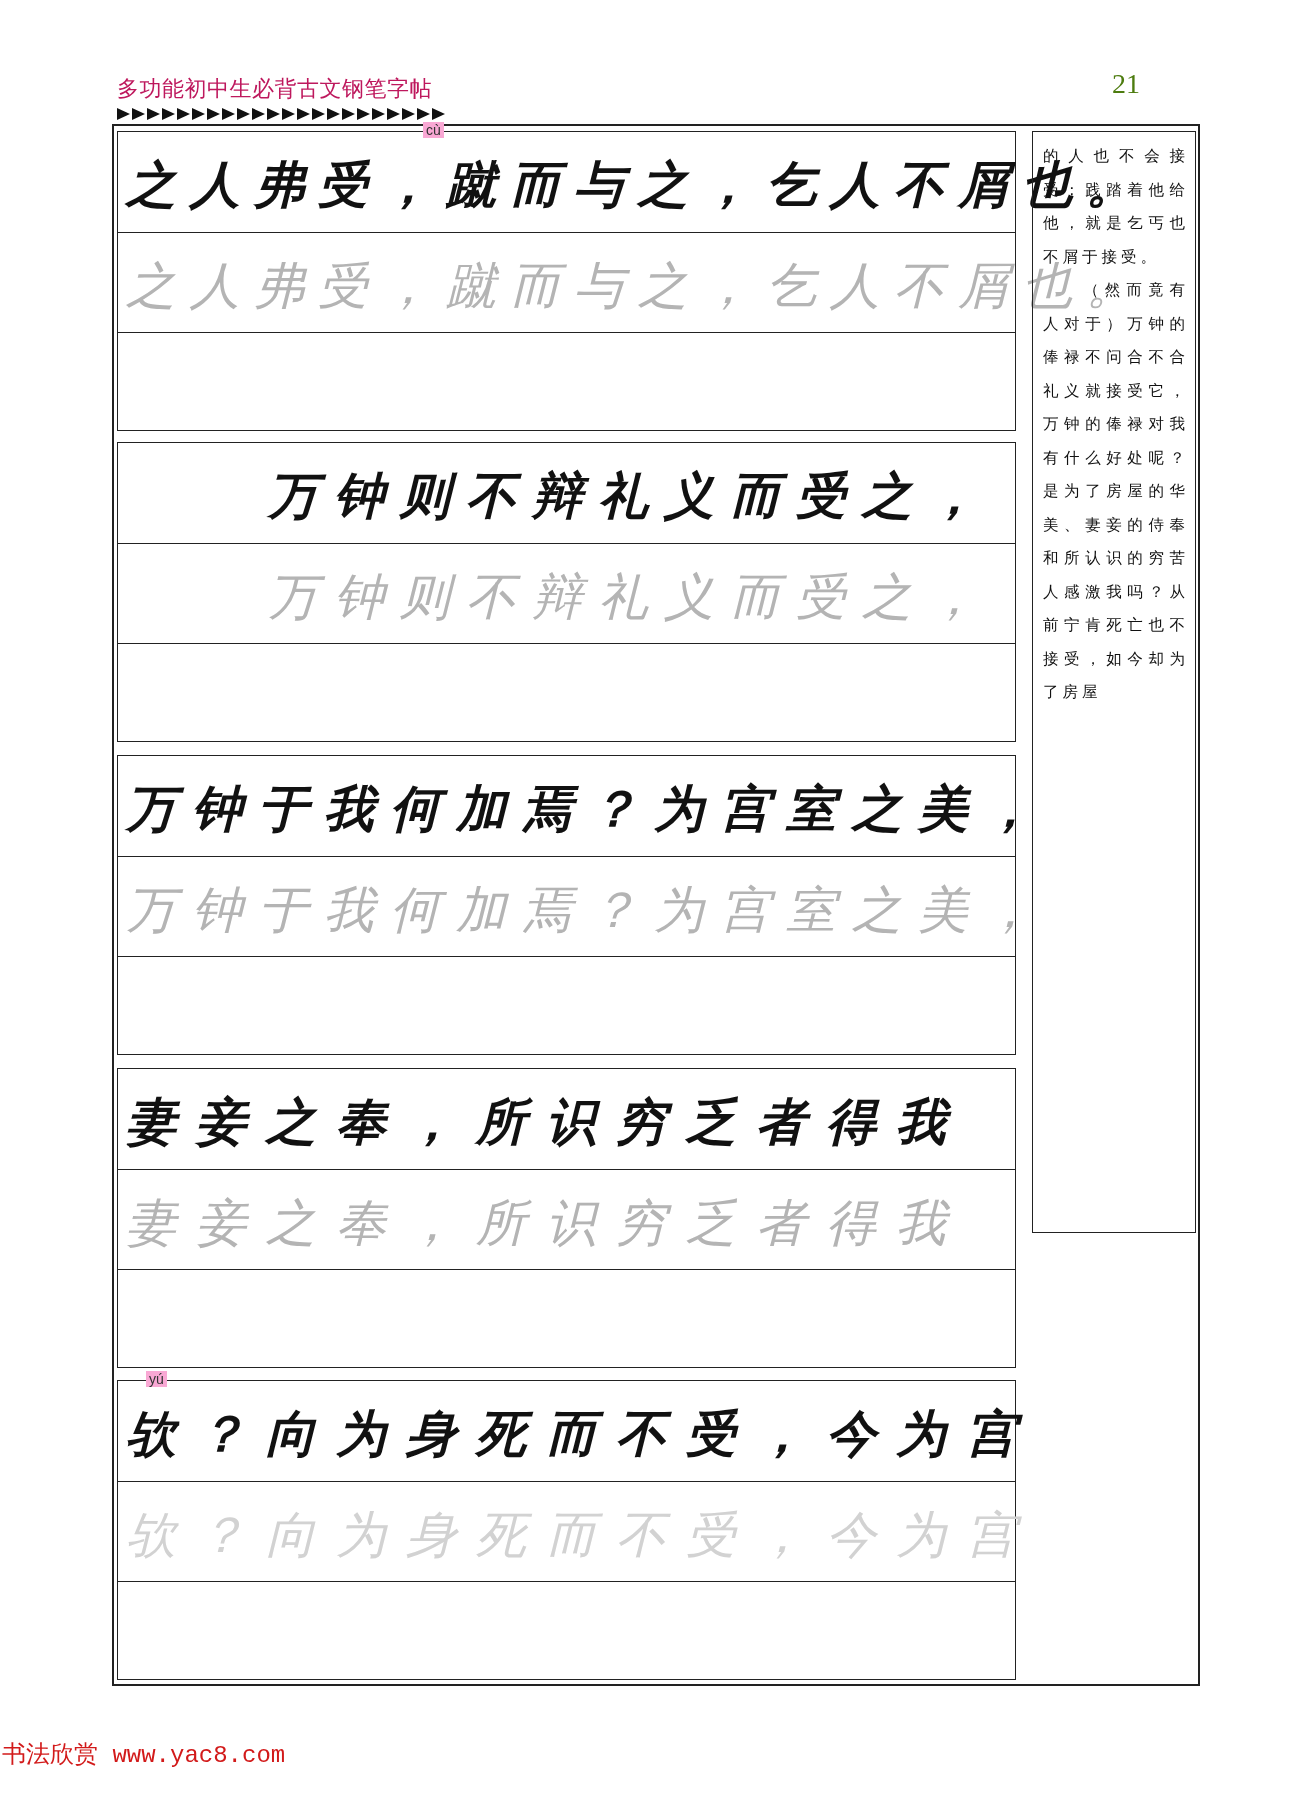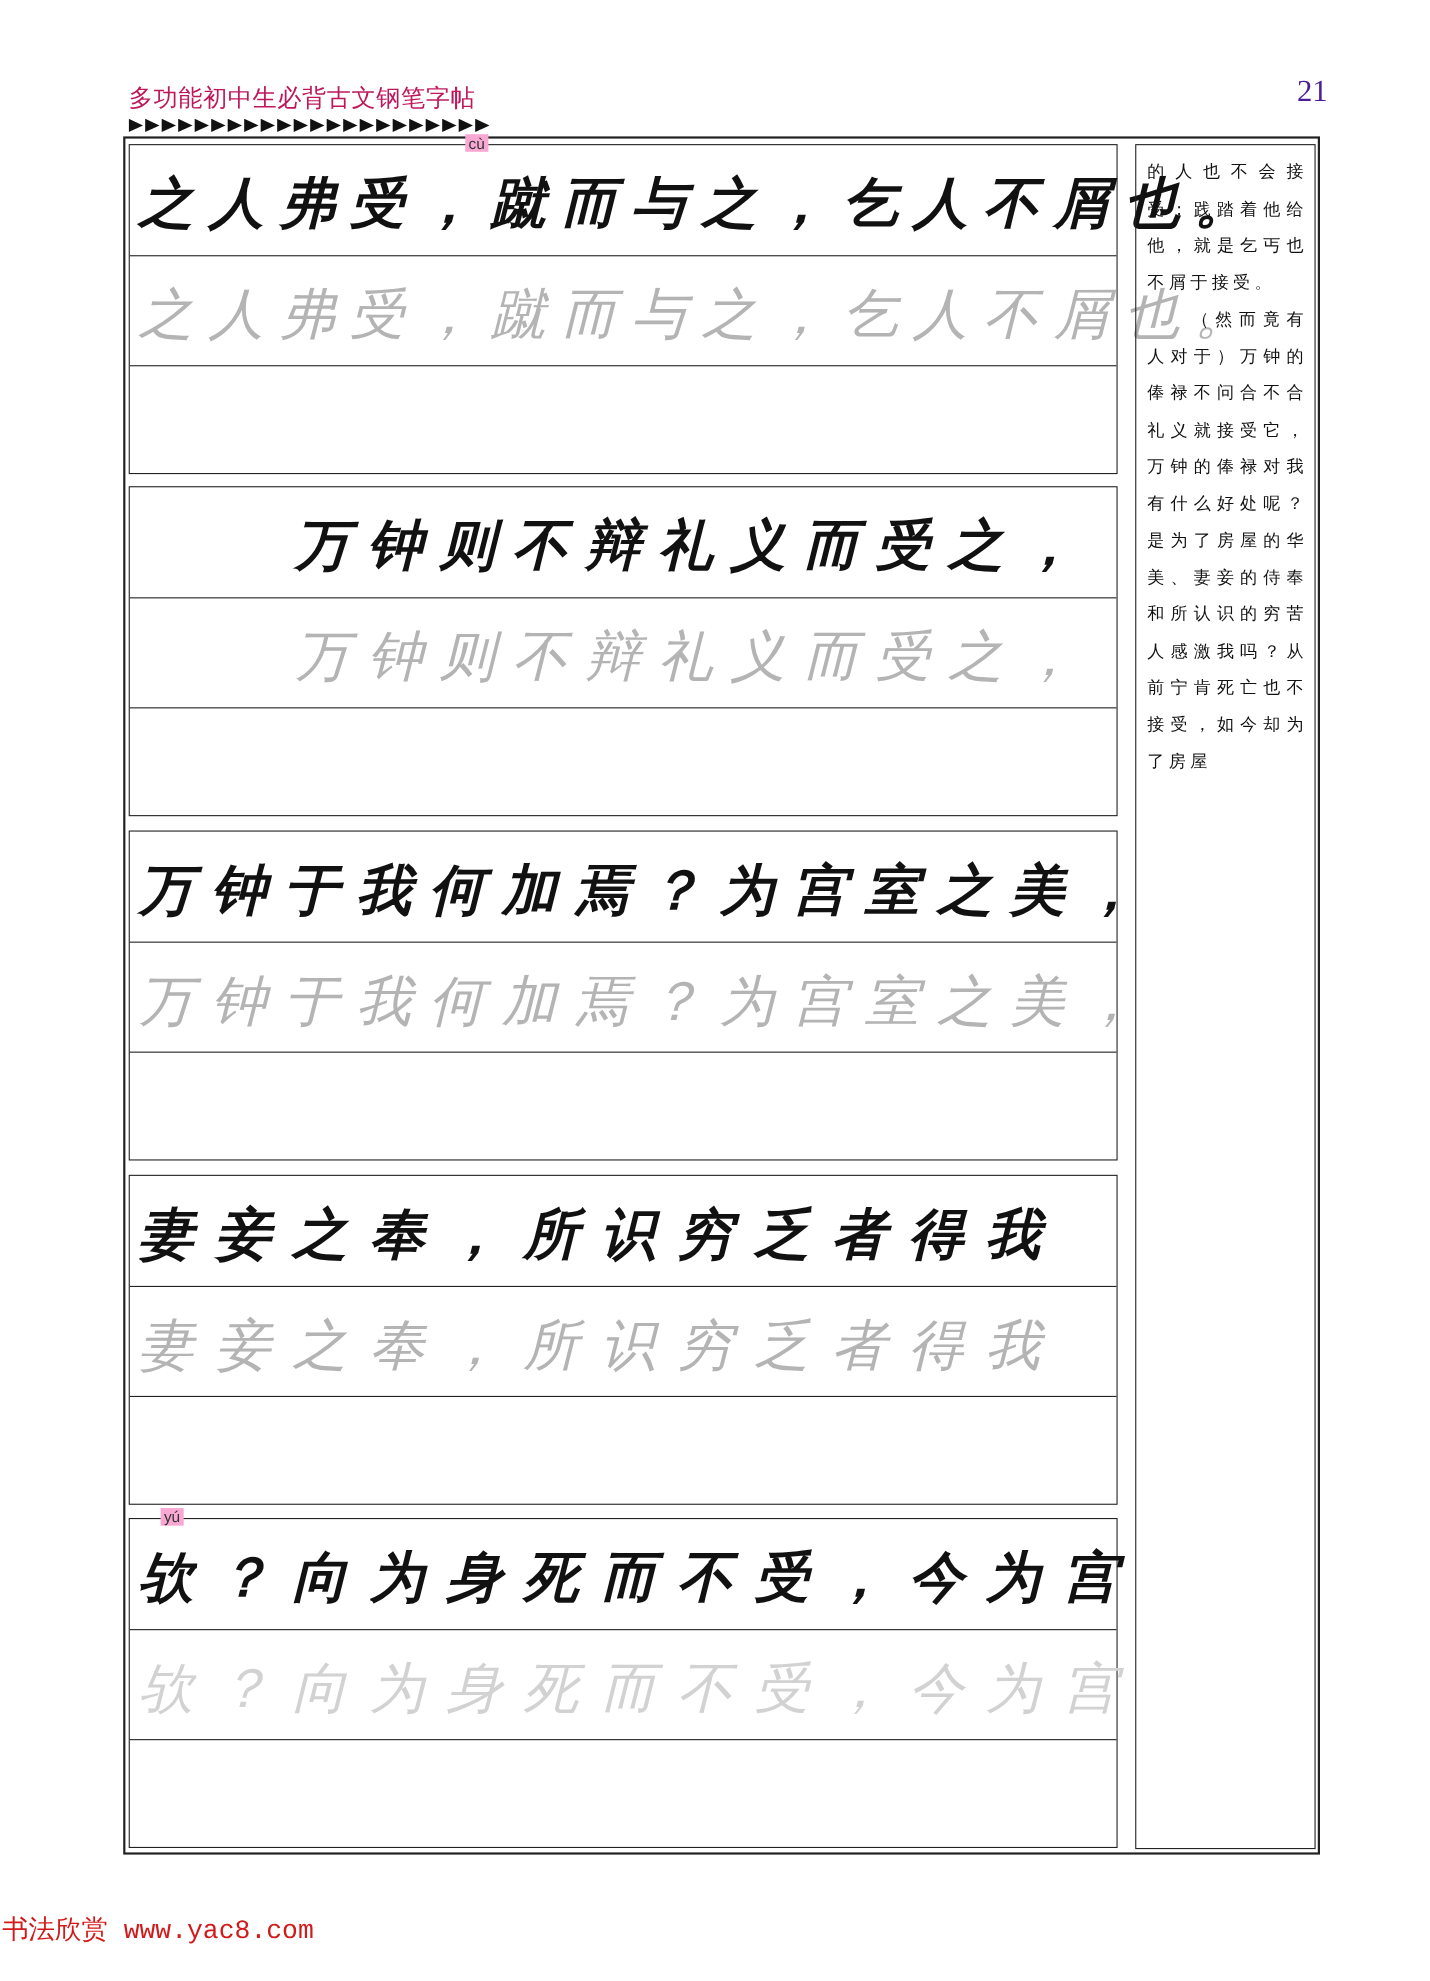--- a/index.html
+++ b/index.html
@@ -1,34 +1,34 @@
 <!DOCTYPE html>
 <html><head>
 <meta charset="utf-8">
 <style>
   html, body { margin:0; padding:0; background:#ffffff; }
   body { width:1300px; height:1801px; position:relative; overflow:hidden; font-family:"DejaVu Sans", sans-serif; color:#111; }
   .header-title { position:absolute; left:117px; top:74px; font-family:"DejaVu Serif", serif; font-size:22px; letter-spacing:0.5px; color:#be185d; }
   .header-arrows { position:absolute; left:117px; top:108px; width:360px; height:12px; display:flex; gap:2px; overflow:hidden; }
   .arrow { width:0; height:0; border-top:6px solid transparent; border-bottom:6px solid transparent; border-left:13px solid #111; }
-  .page-number { position:absolute; left:1179px; top:68px; font-family:"Liberation Serif", serif; font-size:28px; color:#4c1d95; }
+  .page-number { position:absolute; left:1112px; top:68px; font-family:"Liberation Serif", serif; font-size:28px; color:#4d7c0f; }
   .frame { position:absolute; left:112px; top:124px; width:1088px; height:1562px; border:2px solid #222; box-sizing:border-box; }
   .practice-col { position:absolute; left:117px; top:131px; width:899px; }
   .block { position:absolute; left:0; width:899px; height:300px; border:1.5px solid #222; box-sizing:border-box; background:#fff; }
   .block .row { position:absolute; left:0; width:100%; height:100px; box-sizing:border-box; }
   .block .row.r1 { top:0; }
   .block .row.r2 { top:100px; border-top:1.5px solid #222; }
   .block .row.r3 { top:200px; border-top:1.5px solid #222; }
   .model { position:absolute; left:8px; right:8px; top:18px; height:70px; font-family:"DejaVu Serif", serif; font-size:50px; line-height:70px; letter-spacing:16px; white-space:nowrap; font-style:italic; }
   .model.ink { color:#111; font-weight:bold; }
   .model.trace { color:#b4b4b4; }
   .model.trace.faint { color:#d2d2d2; }
   .model.indent { left:150px; }
   .pinyin { position:absolute; top:-10px; font-size:14px; color:#333; background:#f9a8d4; padding:0 3px; font-family:"Liberation Sans", sans-serif; }
-  .side-panel { position:absolute; left:1032px; top:131px; width:164px; height:1550px; border:1.5px solid #222; box-sizing:border-box; }
+  .side-panel { position:absolute; left:1032px; top:131px; width:164px; height:1102px; border:1.5px solid #222; box-sizing:border-box; }
   .translation { position:absolute; left:10px; top:8px; width:146px; font-family:"DejaVu Serif", serif; font-size:15.5px; line-height:33.5px; letter-spacing:4px; color:#111; text-align:justify; }
   .translation p { margin:0; }
   .translation p.indent { text-indent:2.6em; }
   .vocab { position:absolute; left:10px; top:1085px; width:150px; }
   .vocab .term-zh { font-family:"DejaVu Sans", sans-serif; font-size:20px; line-height:36px; color:#222; font-weight:300; }
   .vocab .term-en { font-family:"Liberation Sans", sans-serif; font-size:21px; line-height:38px; color:#111; margin-top:-8px; margin-bottom:-4px; }
   .watermark { position:absolute; left:2px; top:1738px; font-family:"Liberation Mono", monospace; font-size:24px; color:#d21a1a; white-space:pre; }
 </style>
 </head>
 <body>

